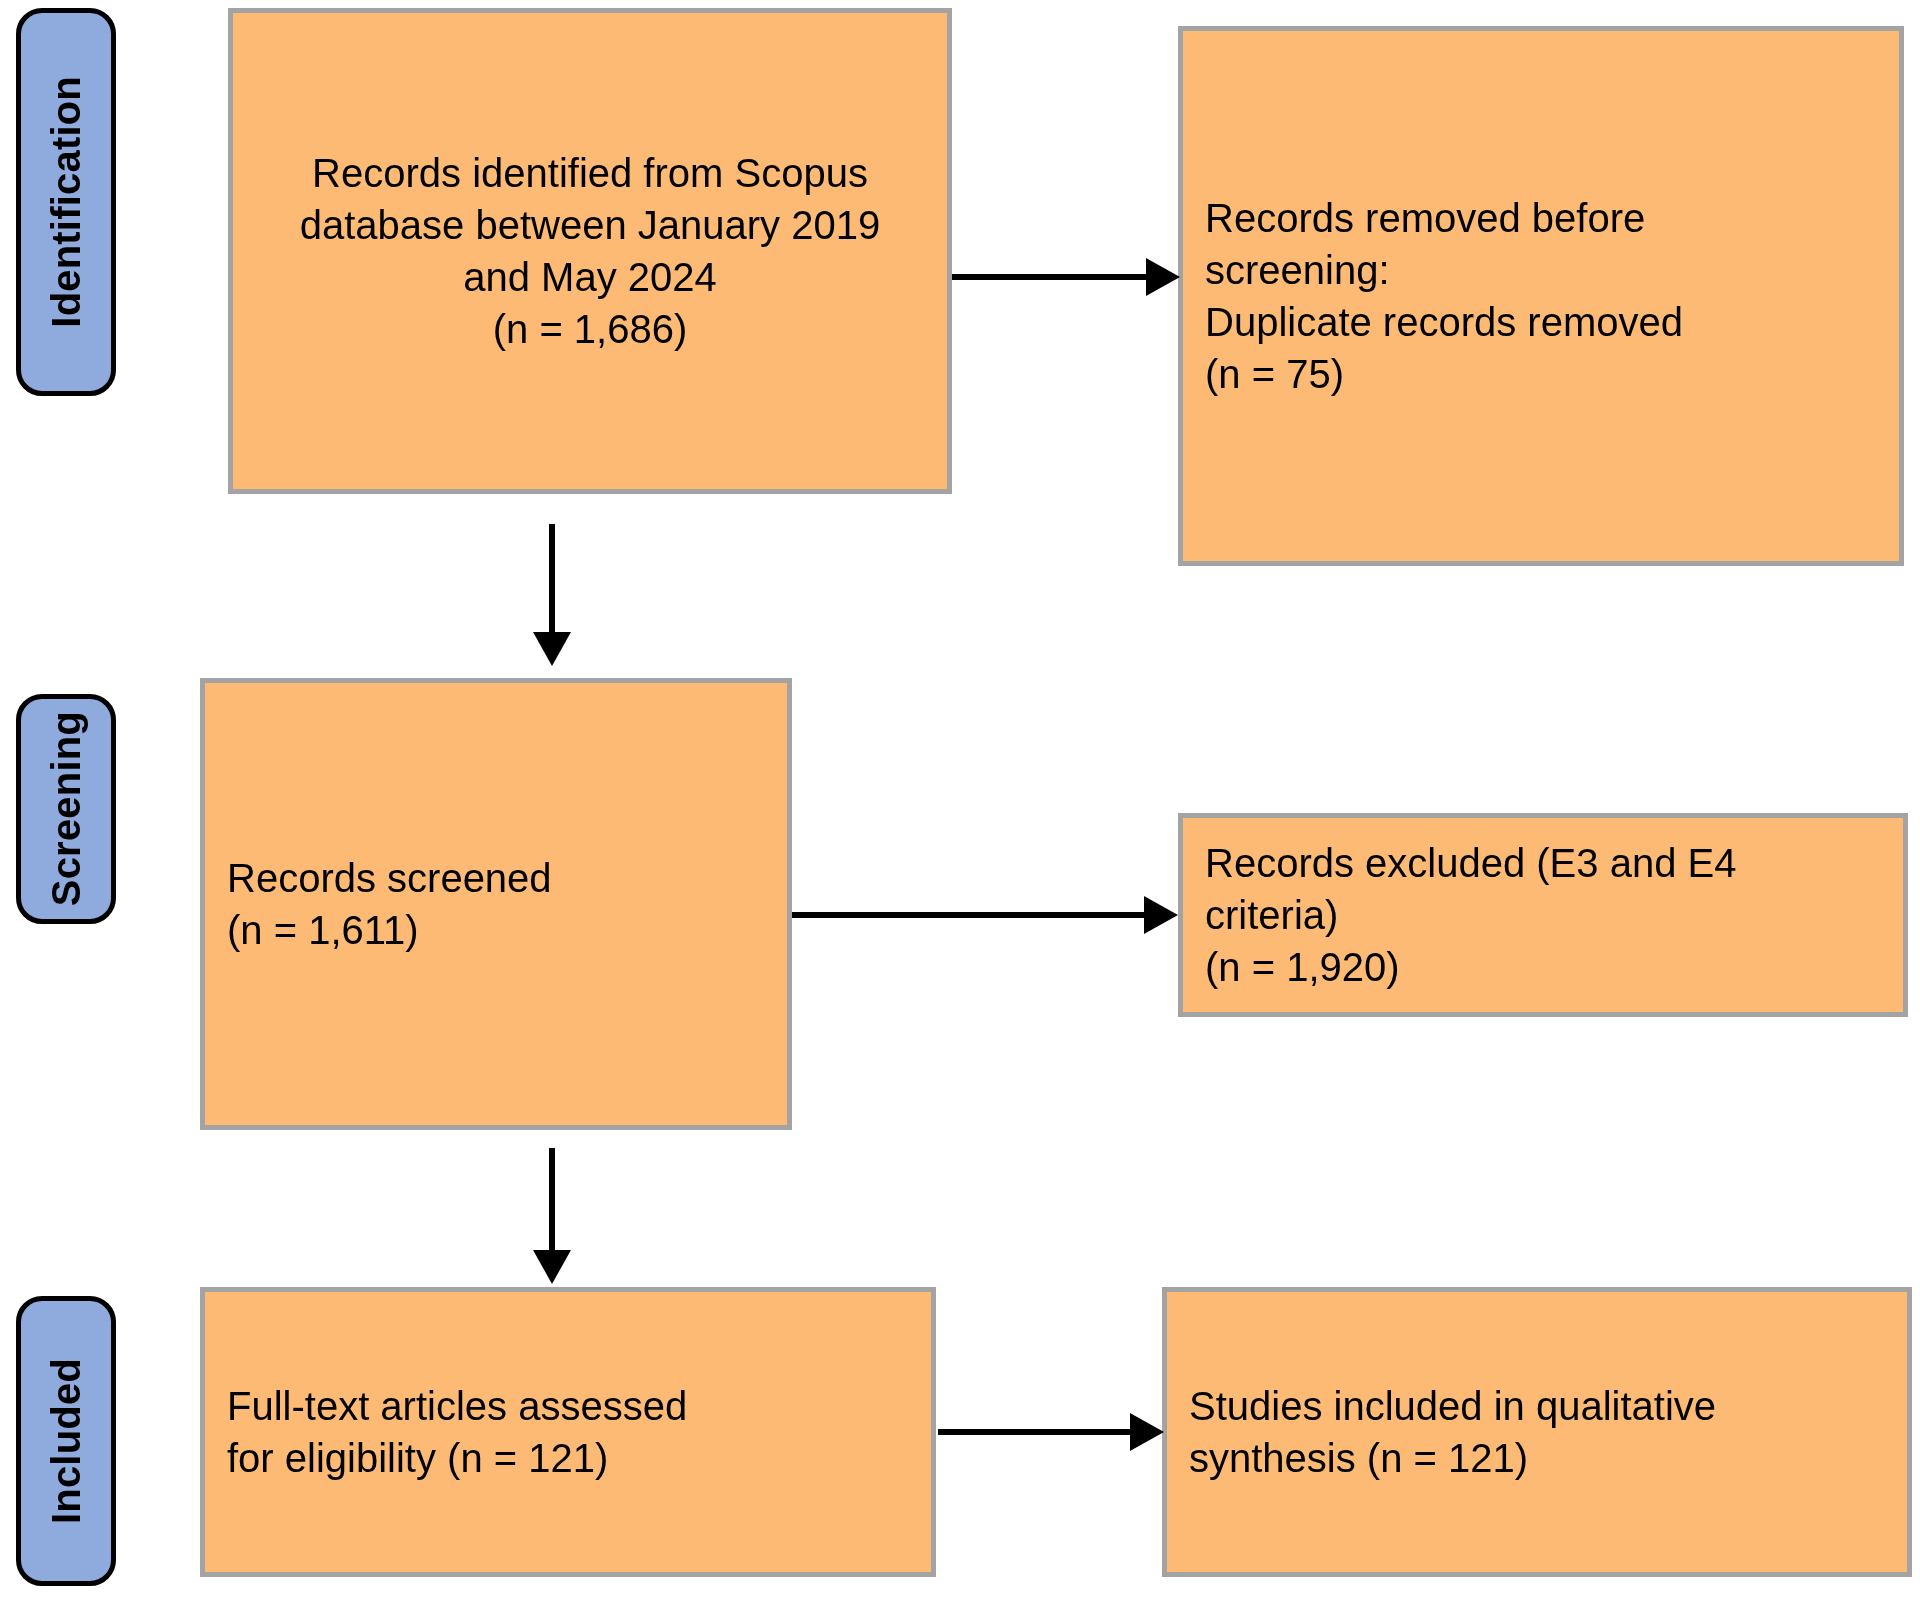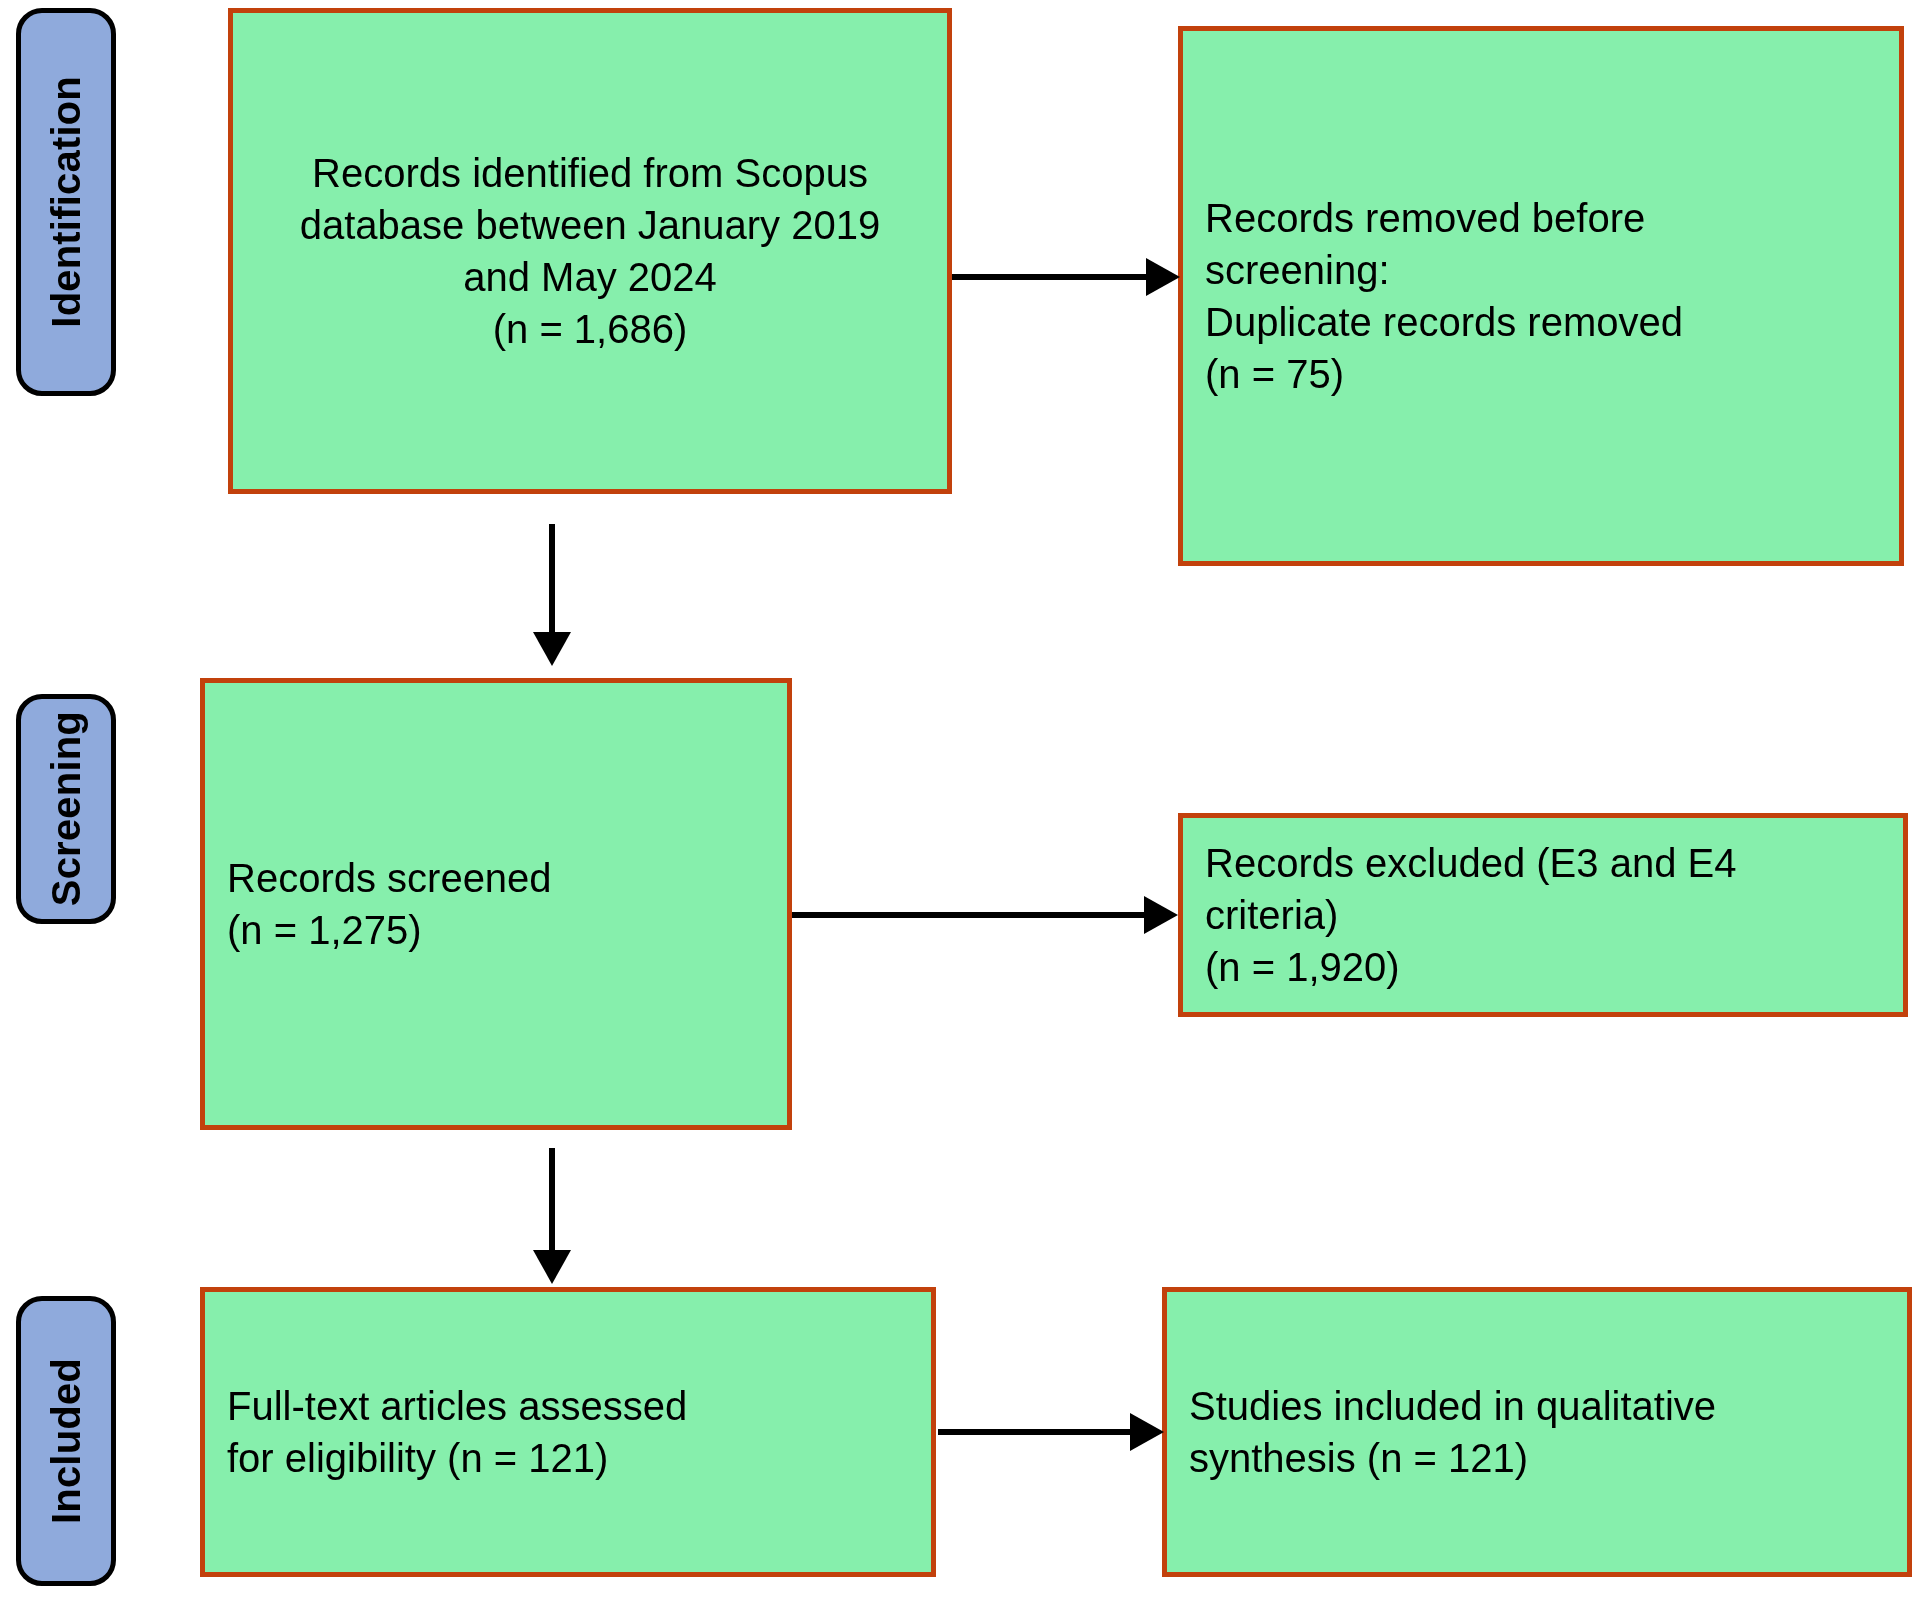--- a/index.html
+++ b/index.html
@@ -34,22 +34,22 @@
     font-weight: bold;
     color: #000000;
     letter-spacing: 0.2px;
     line-height: 1;
     white-space: nowrap;
   }
 
   
   .box {
     position: absolute;
-    background: #86efac;
-    border: 5px solid #c2410c;
+    background: #fdba74;
+    border: 5px solid #a3a3a3;
     box-sizing: border-box;
     display: flex;
     align-items: center;
   }
   .box .box-text {
     font-size: 40px;
     line-height: 1.30;
     color: #000000;
     white-space: pre-line;
     width: 100%;
@@ -119,21 +119,21 @@
   </div>
 
   <div class="hline" style="left:952px; top:274px; width:196px;"></div>
   <div class="arrow-right" style="left:1146px; top:258px;"></div>
 
   <div class="vline" style="left:549px; top:524px; height:112px;"></div>
   <div class="arrow-down" style="left:533px; top:632px;"></div>
 
   <div class="box left" style="left:200px; top:678px; width:592px; height:452px;">
     <div class="box-text">Records screened
-(n = 1,275)</div>
+(n = 1,611)</div>
   </div>
 
   <div class="box left" style="left:1178px; top:813px; width:730px; height:204px;">
     <div class="box-text">Records excluded (E3 and E4
 criteria)
 (n = 1,920)</div>
   </div>
 
   <div class="hline" style="left:792px; top:912px; width:354px;"></div>
   <div class="arrow-right" style="left:1144px; top:896px;"></div>

